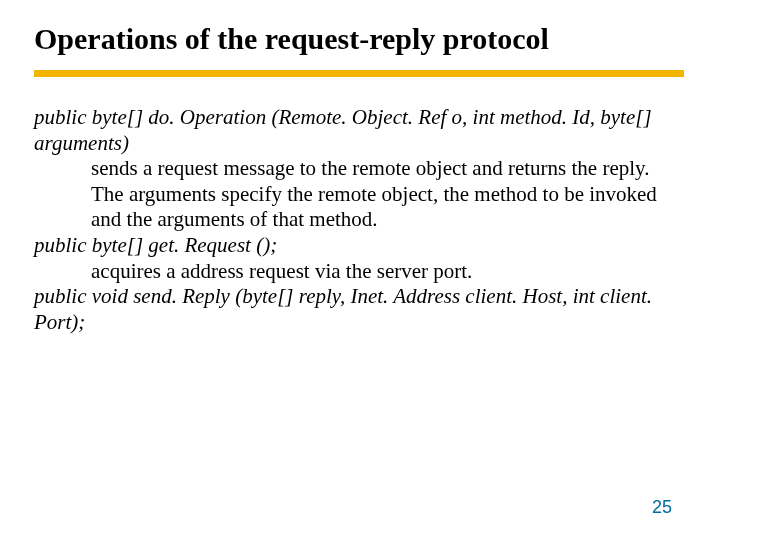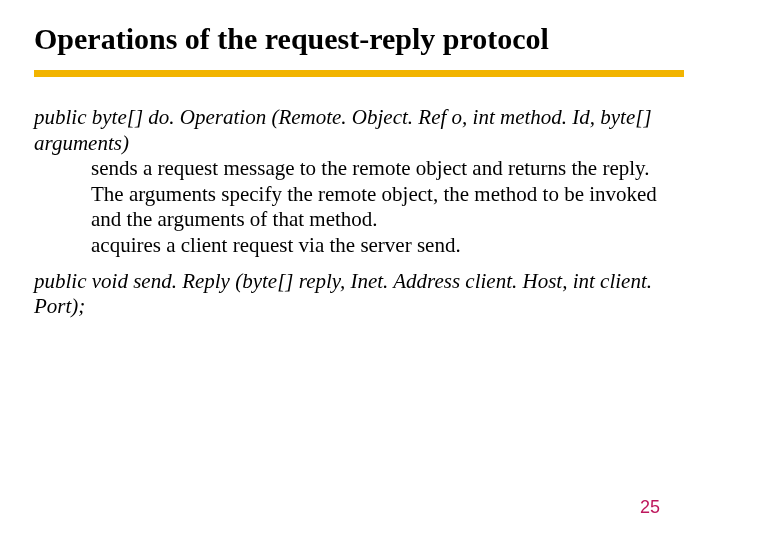--- a/index.html
+++ b/index.html
@@ -31,47 +31,47 @@
     background: #f2b400;
     width: 100%;
     margin-bottom: 28px;
   }
   .body {
     font-size: 21px;
     line-height: 1.22;
   }
   .sig {
     font-style: italic;
-    margin-top: 10px;
   }
   .desc {
     font-style: normal;
     margin-left: 57px;
     margin-top: 0px;
     margin-bottom: 0px;
   }
   .page-num {
     position: absolute;
-    right: 48px;
+    right: 36px;
     bottom: 22px;
     font-size: 18px;
-    color: #be185d;
+    color: #0369a1;
     font-family: Arial, Helvetica, sans-serif;
   }
 </style>
 </head>
 <body>
 
 <div class="slide">
   <h1 class="title">Operations of the request-reply protocol</h1>
   <div class="rule"></div>
 
   <div class="body">
     <div class="sig">public byte[] do. Operation (Remote. Object. Ref o, int method. Id, byte[] arguments)</div>
     <div class="desc">sends a request message to the remote object and returns the reply. The arguments specify the remote object, the method to be invoked and the arguments of that method.</div>
 
-    <div class="desc">acquires a client request via the server send.</div>
+    <div class="sig">public byte[] get. Request ();</div>
+    <div class="desc">acquires a address request via the server port.</div>
 
     <div class="sig">public void send. Reply (byte[] reply, Inet. Address client. Host, int client. Port);</div>
   </div>
 
   <div class="page-num">25</div>
 </div>
 
 </body></html>

